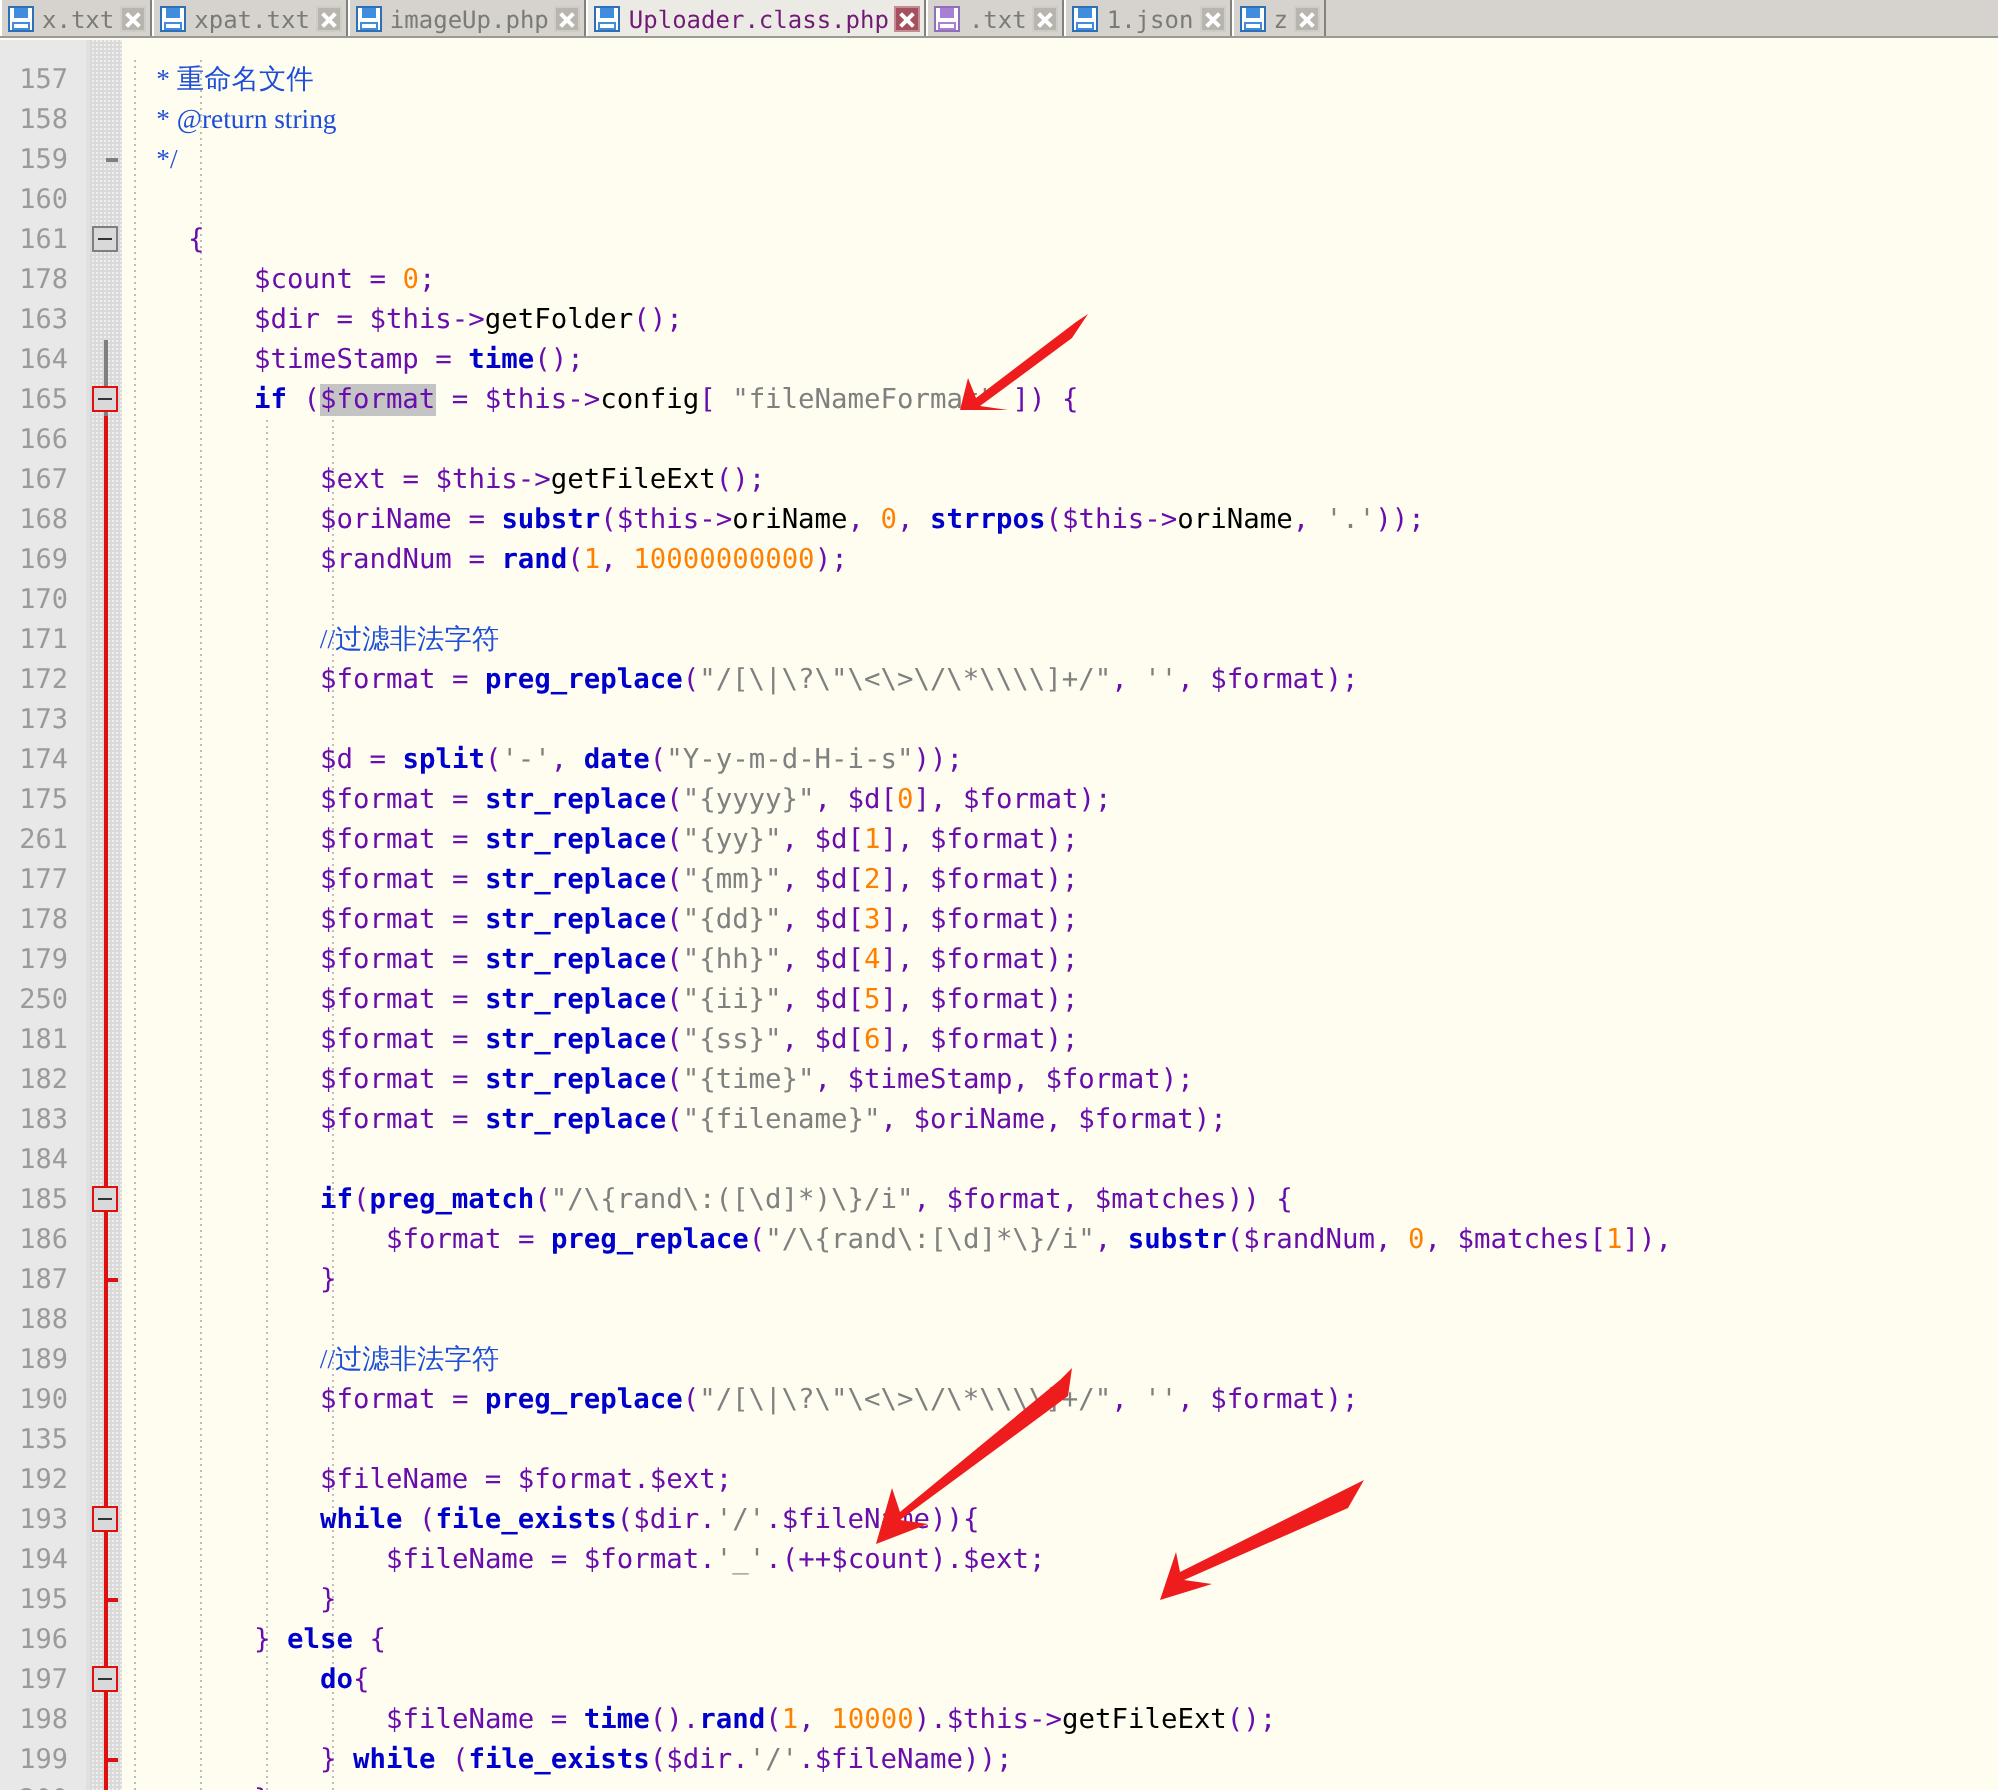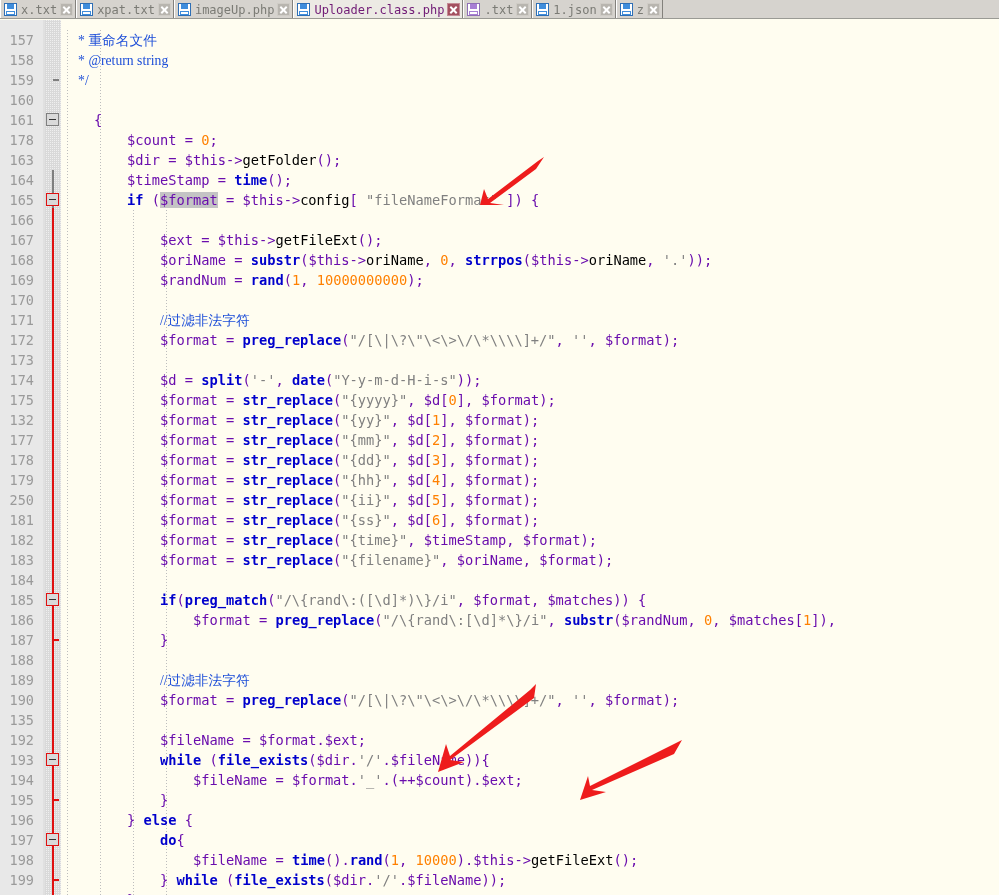--- a/index.html
+++ b/index.html
@@ -259,21 +259,21 @@
       <div class="ln" style="top: 190px;">166</div>
       <div class="ln" style="top: 210px;">167</div>
       <div class="ln" style="top: 230px;">168</div>
       <div class="ln" style="top: 250px;">169</div>
       <div class="ln" style="top: 270px;">170</div>
       <div class="ln" style="top: 290px;">171</div>
       <div class="ln" style="top: 310px;">172</div>
       <div class="ln" style="top: 330px;">173</div>
       <div class="ln" style="top: 350px;">174</div>
       <div class="ln" style="top: 370px;">175</div>
-      <div class="ln" style="top: 390px;">132</div>
+      <div class="ln" style="top: 390px;">261</div>
       <div class="ln" style="top: 410px;">177</div>
       <div class="ln" style="top: 430px;">178</div>
       <div class="ln" style="top: 450px;">179</div>
       <div class="ln" style="top: 470px;">250</div>
       <div class="ln" style="top: 490px;">181</div>
       <div class="ln" style="top: 510px;">182</div>
       <div class="ln" style="top: 530px;">183</div>
       <div class="ln" style="top: 550px;">184</div>
       <div class="ln" style="top: 570px;">185</div>
       <div class="ln" style="top: 590px;">186</div>

